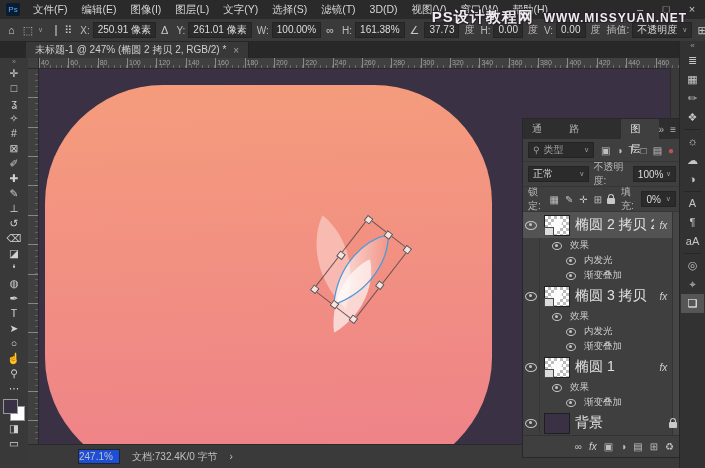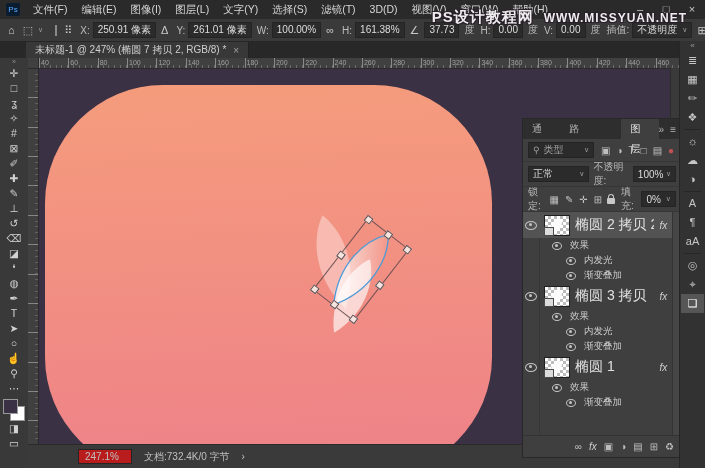--- a/index.html
+++ b/index.html
@@ -60,21 +60,21 @@
   .petal{position:absolute;}
   .tbox{position:absolute;border:1px solid rgba(90,70,75,.85);}
   .handle{position:absolute;width:5px;height:5px;background:#f6e4de;border:1px solid #5d5055;}
   .canvas-vscroll{position:absolute;right:0;top:10px;width:9px;bottom:23px;background:#3a3a3a;
                   border-left:1px solid #2c2c2c;z-index:4;}
   .canvas-vscroll .thumb{position:absolute;left:1px;right:1px;top:30%;height:38%;background:#555;border-radius:3px;}
   
   .statusbar{position:absolute;left:0;right:0;bottom:0;height:23px;background:#3a3a3a;
              border-top:1px solid #2a2a2a;display:flex;align-items:center;gap:12px;
              padding-left:50px;font-size:10px;color:#c0c0c0;z-index:6;}
-  .zoom-field{background:#b91c1c;border:1px solid #242424;padding:1px 6px;min-width:40px;}
+  .zoom-field{background:#1d4ed8;border:1px solid #242424;padding:1px 0;min-width:40px;}
   
   .layers-panel{position:absolute;left:522px;top:118px;width:158px;height:338px;background:#3f3f3f;
                 border:1px solid #282828;display:flex;flex-direction:column;z-index:10;font-size:10px;}
   .ptabs{height:20px;background:#2e2e2e;display:flex;align-items:stretch;flex:none;}
   .ptab{padding:0 9px;line-height:20px;color:#b5b5b5;}
   .ptab.active{background:#3f3f3f;color:#e6e6e6;margin-left:24px;}
   .ptab-right{margin-left:auto;display:flex;align-items:center;gap:6px;padding-right:5px;color:#b5b5b5;}
   .prow{display:flex;align-items:center;flex:none;padding:0 5px;gap:4px;border-bottom:1px solid #363636;}
   .filter-row{height:22px;}
   .search-box{background:#2b2b2b;border:1px solid #242424;height:14px;display:flex;align-items:center;
@@ -182,21 +182,21 @@
 
   </div>
 
   <div class="watermark">
     <span class="wm1">PS设计教程网</span>
     <span class="wm2">WWW.MISSYUAN.NET</span>
   </div>
 
   <div class="tabbar">
     <div class="doc-tab">
-      <span>未标题-1 @ 247% (椭圆 7 拷贝 2, RGB/8) *</span>
+      <span>未标题-1 @ 247% (椭圆 2 拷贝 2, RGB/2) *</span>
       <span class="tab-close">×</span>
     </div>
   </div>
 
   <div class="toolbar" id="toolbar">
     <div class="tb-collapse">»</div>
   <div class="tool">✛</div>
       <div class="tool">□</div>
       <div class="tool">ʓ</div>
       <div class="tool">✧</div>
@@ -448,20 +448,28 @@
             <span class="eye small"></span>
           </span>
           <span>效果</span>
         </div>
         <div class="sub-row" style="padding-left: 40px;">
           <span class="eye-cell">
             <span class="eye small"></span>
           </span>
           <span>渐变叠加</span>
         </div>
+        <div class="layer-row">
+          <span class="eye-cell">
+            <span class="eye"></span>
+          </span>
+          <span class="thumb solid"></span>
+          <span class="layer-name">背景</span>
+          <span class="mini-lock"></span>
+        </div>
       </div>
     <div class="panel-bottom" id="panel-bottom">
         <span class="pb-icon">∞</span>
         <span class="pb-icon fx-tag">fx</span>
         <span class="pb-icon">▣</span>
         <span class="pb-icon">◑</span>
         <span class="pb-icon">▤</span>
         <span class="pb-icon">⊞</span>
         <span class="pb-icon">♻</span>
       </div>

